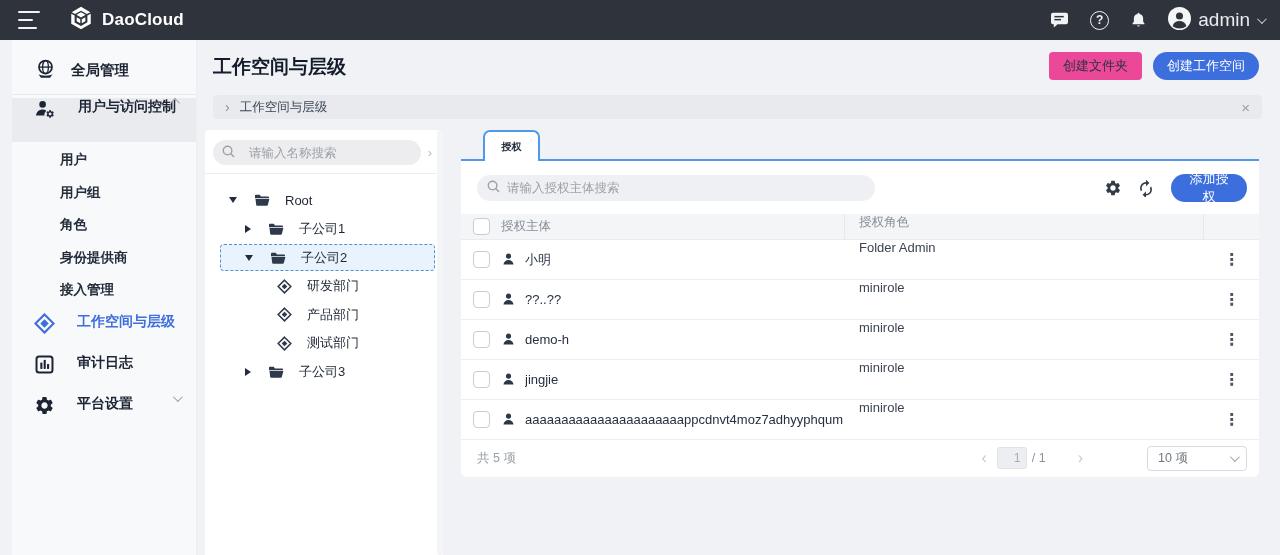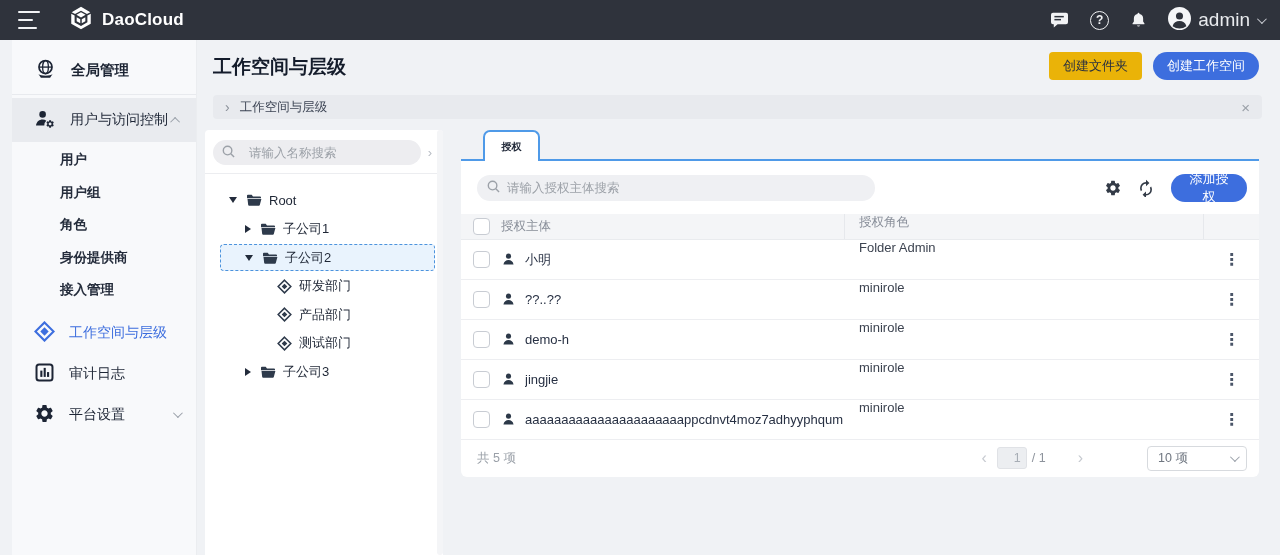--- a/index.html
+++ b/index.html
@@ -21,48 +21,48 @@
   .user-name { font-size:19px; color:#e9ebee; }
   .chev { display:inline-block; width:7px; height:7px; border-right:1.6px solid #c9ccd2; border-bottom:1.6px solid #c9ccd2; }
   .chev.down { transform:rotate(45deg) translateY(-2px); }
   .chev.up { transform:rotate(-135deg) translateY(-2px); }
   .chev.gray { border-color:#9aa0a9; }
 
   
   .sidebar { position:absolute; top:40px; left:0; width:185px; bottom:0; background:#f8f9fb; border-right:1px solid #ebedf0;margin-left:12px; }
   .nav-global { height:44px; margin-top:8px; display:flex; align-items:center; gap:14px; padding-left:22px; font-size:14.5px; font-weight:700; color:#1c2433; cursor:pointer; }
   .side-divider { height:1px; background:#e8eaee; margin:2px 0 0 0; }
-  .nav-item { height:44px; display:flex; align-items:center; gap:14px; padding-left:22px; font-size:14px; font-weight:400; color:#1e2636; cursor:pointer; position:relative; }
+  .nav-item { height:44px; display:flex; align-items:flex-start; gap:22px; padding-left:22px; font-size:14px; font-weight:700; color:#1e2636; cursor:pointer; position:relative; }
   .nav-item.open-bg { background:#e9ebef; margin-top:3px; }
   .nav-item .right-chev { position:absolute; right:16px; }
   .nav-sub { margin-top:2px; }
   .nav-sub-item { height:32.5px; display:flex; align-items:center; padding-left:48px; font-size:13.5px; font-weight:700; color:#252d3c; cursor:pointer; }
   .nav-item.active { color:#3d6ede; margin-top:6px; height:40px; }
   .nav-item.h40 { height:40px; margin-top:1px; }
 
   
   .page-title { position:absolute; left:213px; top:54px; font-size:19px; font-weight:700; color:#141c2b; }
   .header-buttons { position:absolute; right:21px; top:52px; display:flex; gap:11px; }
   .btn { height:28px; border:none; border-radius:4px; font-size:13px; padding:0 14px; cursor:pointer; font-family:inherit; }
-  .btn-gray { background:#eab308; color:#2a3140; }
+  .btn-gray { background:#ec4899; color:#2a3140; }
   .btn-blue { background:#3d6ede; color:#fff;border-radius:14px; }
   .breadcrumb { position:absolute; left:213px; right:18px; top:95px; height:24px; background:#e8eaee; border-radius:4px; display:flex; align-items:center; padding:0 12px; font-size:12.5px; color:#3c4454; }
   .bc-arrow { color:#8a9099; font-size:14px; margin-right:10px; }
   .bc-close { margin-left:auto; color:#9aa0a8; font-size:15px; cursor:pointer; line-height:1; }
 
   
   .tree-card { position:absolute; left:205px; top:130px; width:238px; bottom:0; background:#fff; border-radius:4px 4px 0 0; }
   .tree-search-row { display:flex; align-items:center; padding:10px 4px 8px 8px; }
   .tree-search { flex:1; height:25px; background:#ededf0; border-radius:13px; display:flex; align-items:center; padding:0 9px; gap:14px; }
   .tree-search input, .panel-search input { border:none; outline:none; background:transparent; font-size:12.5px; color:#3a4150; width:100%; font-family:inherit; }
   .tree-search input::placeholder, .panel-search input::placeholder { color:#9ca1a8; }
   .tree-collapse { width:18px; text-align:center; color:#b7bcc4; font-size:13px; cursor:pointer; }
   .tree-divider { height:1px; background:#ecedf0; }
   .tree { padding-top:12px; }
-  .tree-row { height:28.5px; display:flex; align-items:center; font-size:13px; color:#1e2635; cursor:pointer; }
+  .tree-row { height:28.5px; display:flex; align-items:center; font-size:13px; color:#1e2635; cursor:pointer;gap:8px; }
   .tree-row .caret { width:0; height:0; margin-right:9px; }
   .caret-down { border-left:4.5px solid transparent; border-right:4.5px solid transparent; border-top:6px solid #232c3c; }
   .caret-right { border-top:4.5px solid transparent; border-bottom:4.5px solid transparent; border-left:6px solid #232c3c; }
   .tree-row .node-icon { margin-right:7px; display:flex; align-items:center; }
   .lvl0 { padding-left:24px; } .lvl1 { padding-left:40px; } .lvl2 { padding-left:72px; }
   .tree-row.selected { height:27px; margin:1px 8px 1px 15px; padding-left:24px; background:#e9f3fd; border:1px dashed #4c93dd; border-radius:4px; }
   .tree-scrollbar { position:absolute; top:0; right:0; width:6px; bottom:0; background:#f4f5f7; border-radius:3px; }
 
   
   .tabs-row { position:absolute; left:461px; top:130px; width:798px; height:31px; }

